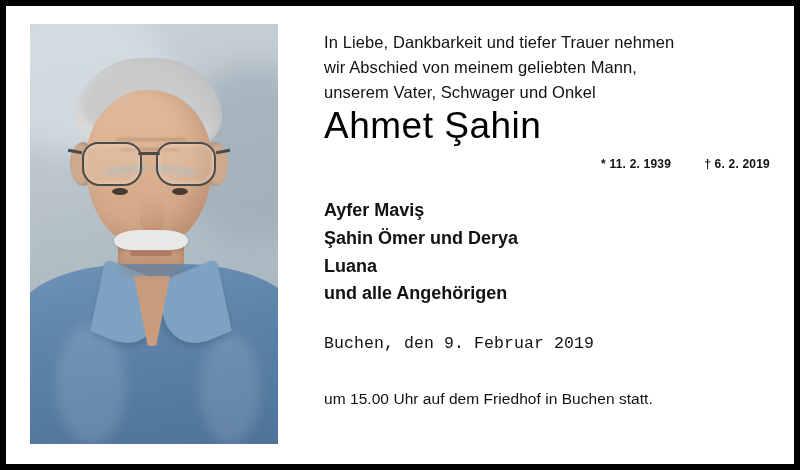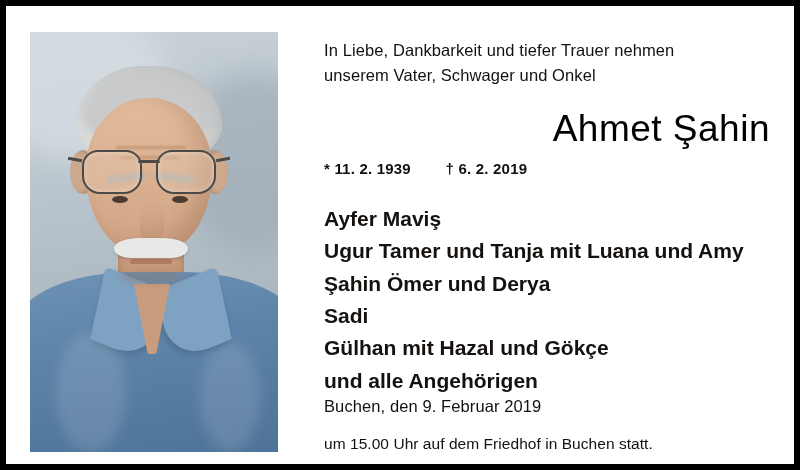--- a/index.html
+++ b/index.html
@@ -20,21 +20,21 @@
     background: #ffffff;
     box-sizing: border-box;
     border: 6px solid #000000;
   }
   .inner {
     position: absolute;
     left: 0; top: 0; right: 0; bottom: 0;
     background: #ffffff;
     display: flex;
     flex-direction: row;
-    padding: 26px 24px 18px 24px;
+    padding: 18px 24px 18px 24px;
     box-sizing: border-box;
   }
   
   .portrait-wrap {
     width: 248px;
     flex: 0 0 248px;
     height: 420px;
     position: relative;
     overflow: hidden;
     background: #cfd6dc;
@@ -250,46 +250,47 @@
     box-sizing: border-box;
     color: #14110f;
   }
   .intro {
     font-size: 16.5px;
     line-height: 1.52;
     letter-spacing: .1px;
   }
   .intro div { white-space: nowrap; }
   .name {
-    text-align: right;
+    text-align: left;
     font-size: 37px;
     letter-spacing: .5px;
-    margin-top: 20px;
     margin-bottom: 10px;
     font-weight: 400;
     color: #000;
   }
   .dates {
-    text-align: left;
-    font-size: 15px;
+    text-align: right;
+    font-size: 12px;
     font-weight: bold;
     margin-bottom: 26px;
     letter-spacing: .2px;
   }
   .dates .sep { display: inline-block; width: 26px; }
   .mourners {
-    font-size: 21px;
+    font-size: 18px;
     font-weight: bold;
     line-height: 1.54;
+    margin-bottom: 26px;
   }
   .mourners div { white-space: nowrap; }
   .place-date {
     font-size: 16.5px;
-    margin-bottom: 16px;
+    margin-bottom: 34px;
     letter-spacing: .1px;
+    font-family: Liberation Mono, monospace;
   }
   .funeral {
     font-size: 15.5px;
     line-height: 1.5;
     letter-spacing: .05px;
   }
   .funeral div { white-space: nowrap; }
 </style>
 </head>
 <body>
@@ -336,37 +337,36 @@
             <div class="temple-r"></div>
           </div>
         </div>
       </div>
     </div>
 
     <div class="text-col">
 
       <div class="intro">
         <div>In Liebe, Dankbarkeit und tiefer Trauer nehmen</div>
+        <div>wir Abschied von meinem geliebten Mann,</div>
         <div>unserem Vater, Schwager und Onkel</div>
       </div>
 
       <div class="name">Ahmet Şahin</div>
 
       <div class="dates">
         <span>* 11. 2. 1939</span>
         <span class="sep"></span>
         <span>† 6. 2. 2019</span>
       </div>
 
       <div class="mourners">
         <div>Ayfer Maviş</div>
-        <div>Ugur Tamer und Tanja mit Luana und Amy</div>
         <div>Şahin Ömer und Derya</div>
-        <div>Sadi</div>
-        <div>Gülhan mit Hazal und Gökçe</div>
+        <div>Luana</div>
         <div>und alle Angehörigen</div>
       </div>
 
       <div class="place-date">Buchen, den 9. Februar 2019</div>
 
       <div class="funeral">
         <div>um 15.00 Uhr auf dem Friedhof in Buchen statt.</div>
       </div>
 
     </div>

